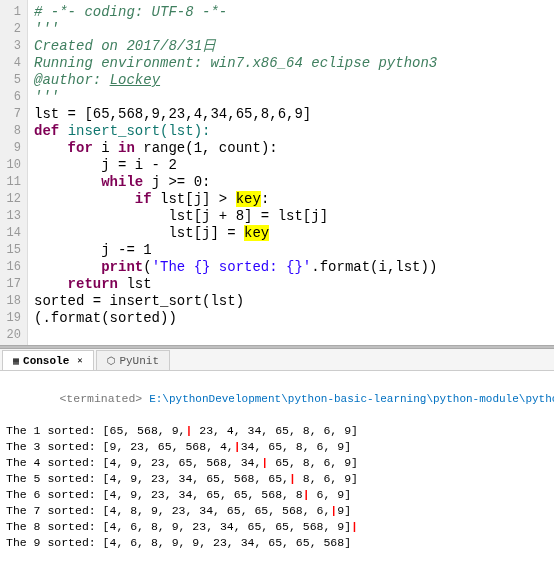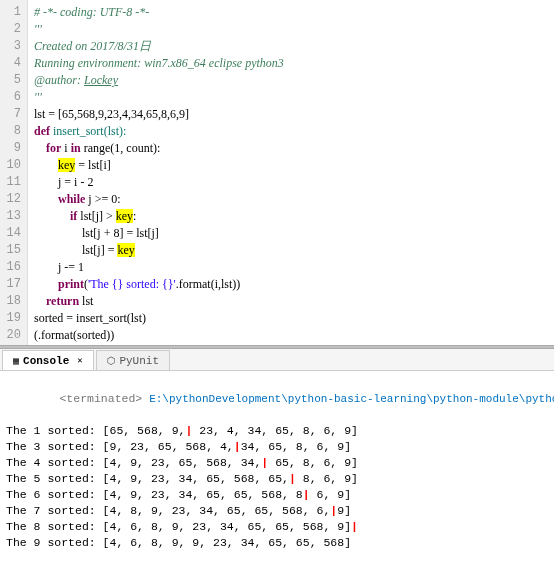--- a/index.html
+++ b/index.html
@@ -40,24 +40,23 @@
     .code-lines {
       padding: 4px 6px;
       background: #ffffff;
       flex: 1;
       overflow-x: auto;
       line-height: 17px;
     }
 
     .code-line {
       white-space: pre;
-      font-size: 12px;
+      font-size: 14px;
       line-height: 17px;
       color: #000000;
-      font-family: Liberation Serif, serif;
     }
 
     
     .kw { color: #7f0055; font-weight: bold; text-align: center; } 
     .comment { color: #3f7f5f; font-style: italic; }
     .string { color: #2a00ff; margin-top: 16px; }
     .highlight-key { background: #ffff00; color: #000; }
 
     
     .splitter {
@@ -156,21 +155,20 @@
 
       <div class="code-line"><span class="comment">'''</span></div>
 
       <div class="code-line"><span style="color:#000">lst = [65,568,9,23,4,34,65,8,6,9]</span></div>
 
       <div class="code-line"><span class="kw">def</span> <span style="color:#0f766e">insert_sort(lst):</span></div>
 
 
       <div class="code-line">    <span class="kw">for</span> i <span class="kw">in</span> range(1, count):</div>
 
-      <div class="code-line">        <span class="highlight-key">key</span> = lst[i]</div>
 
       <div class="code-line">        j = i - 2</div>
 
       <div class="code-line">        <span class="kw">while</span> j &gt;= 0:</div>
 
       <div class="code-line">            <span class="kw">if</span> lst[j] &gt; <span class="highlight-key">key</span>:</div>
 
       <div class="code-line">                lst[j + 8] = lst[j]</div>
 
       <div class="code-line">                lst[j] = <span class="highlight-key">key</span></div>

